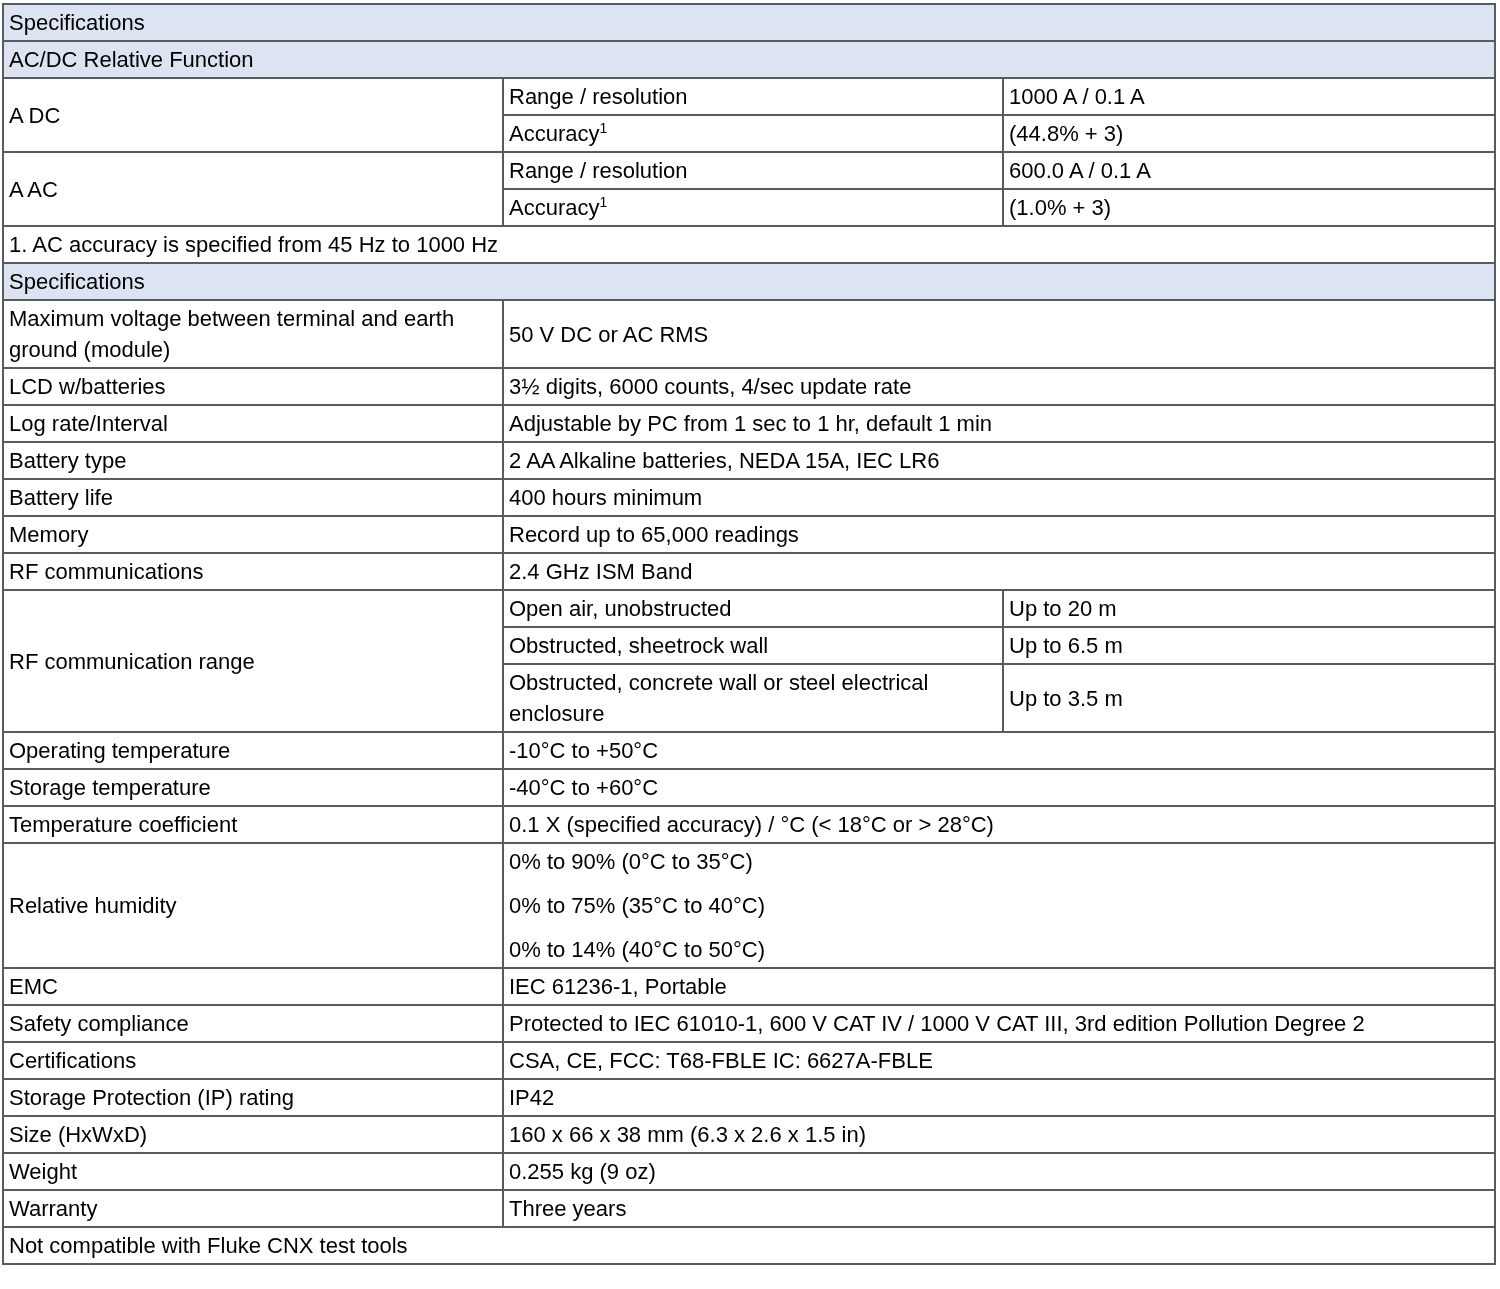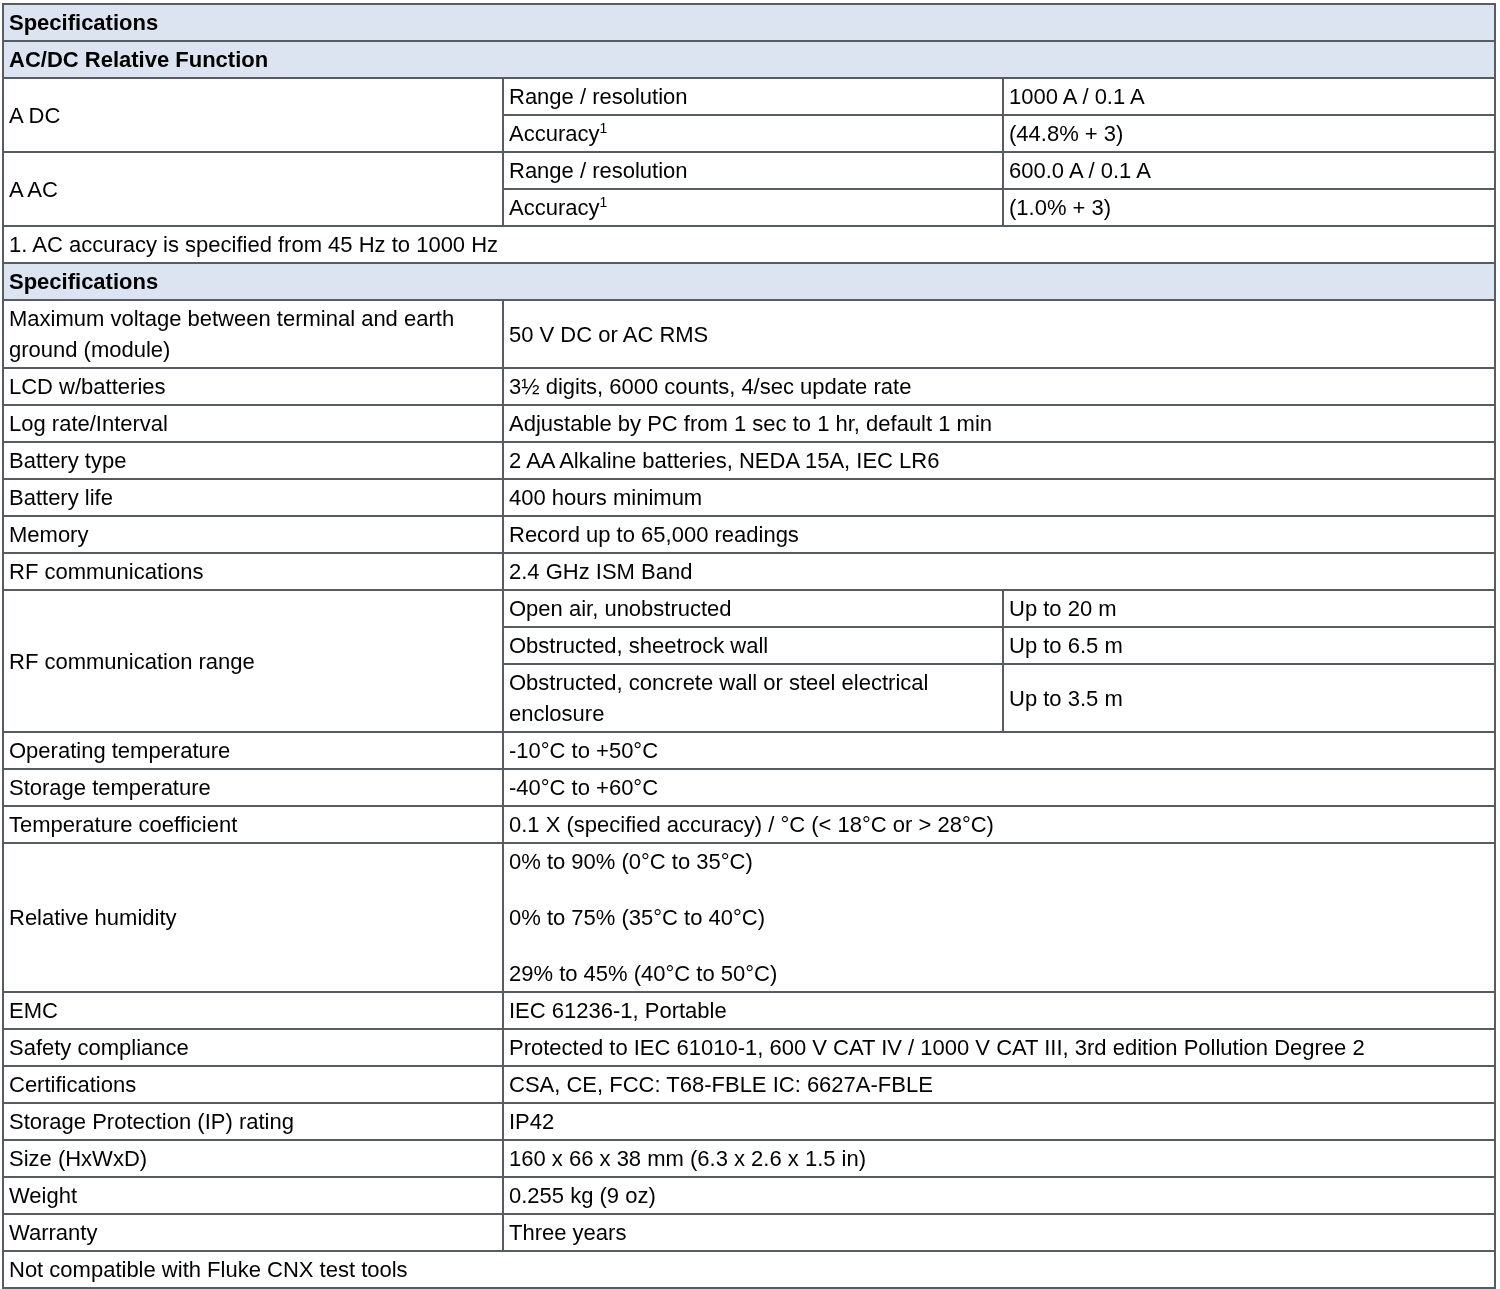--- a/index.html
+++ b/index.html
@@ -28,29 +28,29 @@
     box-sizing:border-box;
     border:1px solid var(--border);
     padding:2px 5px;
     height:36px;
     vertical-align:middle;
     line-height:31px;
     word-wrap:break-word;
   }
   td.hd{
     background:var(--header-bg);
-    font-weight:bold;
+    font-weight:normal;
   }
   sup{
     font-size:14px;
     line-height:0;
     vertical-align:super;
   }
   .para + .para{
-    margin-top:25px;
+    margin-top:13px;
   }
 </style>
 </head>
 <body>
 
 <div class="wrap">
   <table class="spec">
     <colgroup>
       <col style="width:500px">
       <col style="width:500px">
@@ -151,21 +151,21 @@
     <tr>
       <td>Temperature coefficient</td>
       <td colspan="2">0.1 X (specified accuracy) / °C (&lt; 18°C or &gt; 28°C)</td>
     </tr>
 
     <tr>
       <td>Relative humidity</td>
       <td colspan="2">
         <div class="para">0% to 90% (0°C to 35°C)</div>
         <div class="para">0% to 75% (35°C to 40°C)</div>
-        <div class="para">29% to 45% (40°C to 50°C)</div>
+        <div class="para">0% to 14% (40°C to 50°C)</div>
       </td>
     </tr>
 
     <tr>
       <td>EMC</td>
       <td colspan="2">IEC 61236-1, Portable</td>
     </tr>
     <tr>
       <td>Safety compliance</td>
       <td colspan="2">Protected to IEC 61010-1, 600 V CAT IV / 1000 V CAT III, 3rd edition Pollution Degree 2</td>

